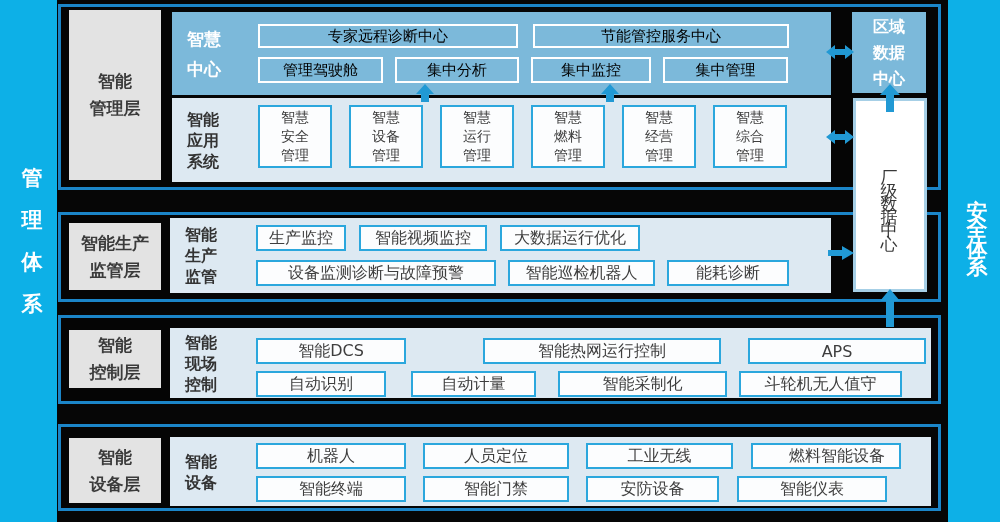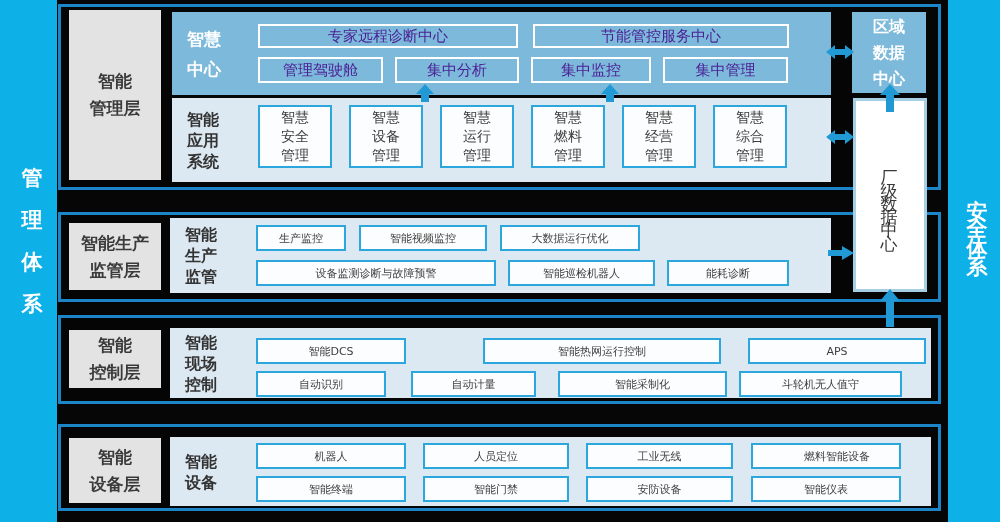--- a/index.html
+++ b/index.html
@@ -18,23 +18,23 @@
                text-align:center;z-index:2;}
   .panel{position:absolute;display:flex;box-sizing:border-box;z-index:2;}
   .panel.blue{background:#7cb9da;}
   .panel.light{background:#dde9f2;}
   .panel-label{font-weight:bold;font-size:16px;line-height:21px;padding-left:15px;
                display:flex;flex-direction:column;justify-content:center;flex:0 0 71px;}
   .panel.blue .panel-label{color:#ffffff;font-size:17px;line-height:30px;}
   .panel.light .panel-label{color:#333333;}
   .rows{display:flex;flex-direction:column;flex:1;}
   .row{display:flex;}
-  .bluebox{border:2px solid #ffffff;color:#4c1d95;font-size:15px;height:24px;
+  .bluebox{border:2px solid #ffffff;color:#000000;font-size:15px;height:24px;
            display:flex;align-items:center;justify-content:center;box-sizing:border-box;}
-  .whitebox{background:#fcfdfe;border:2px solid #2ba7dd;color:#3e3e3e;font-size:11px;height:26px;
+  .whitebox{background:#fcfdfe;border:2px solid #2ba7dd;color:#3e3e3e;font-size:16px;height:26px;
             display:flex;align-items:center;justify-content:center;box-sizing:border-box;white-space:nowrap;}
   .appbox{background:#fcfdfe;border:2px solid #2ba7dd;color:#3e3e3e;font-size:14px;line-height:19px;
           width:74px;height:63px;text-align:center;display:flex;flex-direction:column;
           justify-content:center;box-sizing:border-box;}
   .dc-regional{position:absolute;left:852px;top:12px;width:74px;height:81px;background:#7cb9da;
                color:#ffffff;font-size:16px;line-height:26px;font-weight:bold;text-align:center;
                display:flex;flex-direction:column;justify-content:center;z-index:4;}
   .dc-plant{position:absolute;left:853px;top:98px;width:74px;height:194px;background:#ffffff;
             border:3px solid #a6cfe6;box-sizing:border-box;display:flex;align-items:center;
             justify-content:center;z-index:4;}
@@ -185,21 +185,21 @@
     <div class="rows" style="padding-top:6px;">
       <div class="row">
         <div class="whitebox" style="width:150px;margin-right:17px;">机器人</div>
         <div class="whitebox" style="width:146px;margin-right:17px;">人员定位</div>
         <div class="whitebox" style="width:147px;margin-right:18px;text-align:center;">工业无线</div>
         <div class="whitebox" style="width:150px;padding-left:22px;">燃料智能设备</div>
       </div>
       <div class="row" style="margin-top:7px;">
         <div class="whitebox" style="width:150px;margin-right:17px;">智能终端</div>
         <div class="whitebox" style="width:146px;margin-right:17px;">智能门禁</div>
-        <div class="whitebox" style="width:147px;margin-right:18px;">安防设备</div>
+        <div class="whitebox" style="width:133px;margin-right:18px;">安防设备</div>
         <div class="whitebox" style="width:150px;">智能仪表</div>
       </div>
     </div>
   </div>
 
   <div class="dc-regional">
     <span>区域</span>
     <span>数据</span>
     <span>中心</span>
   </div>

